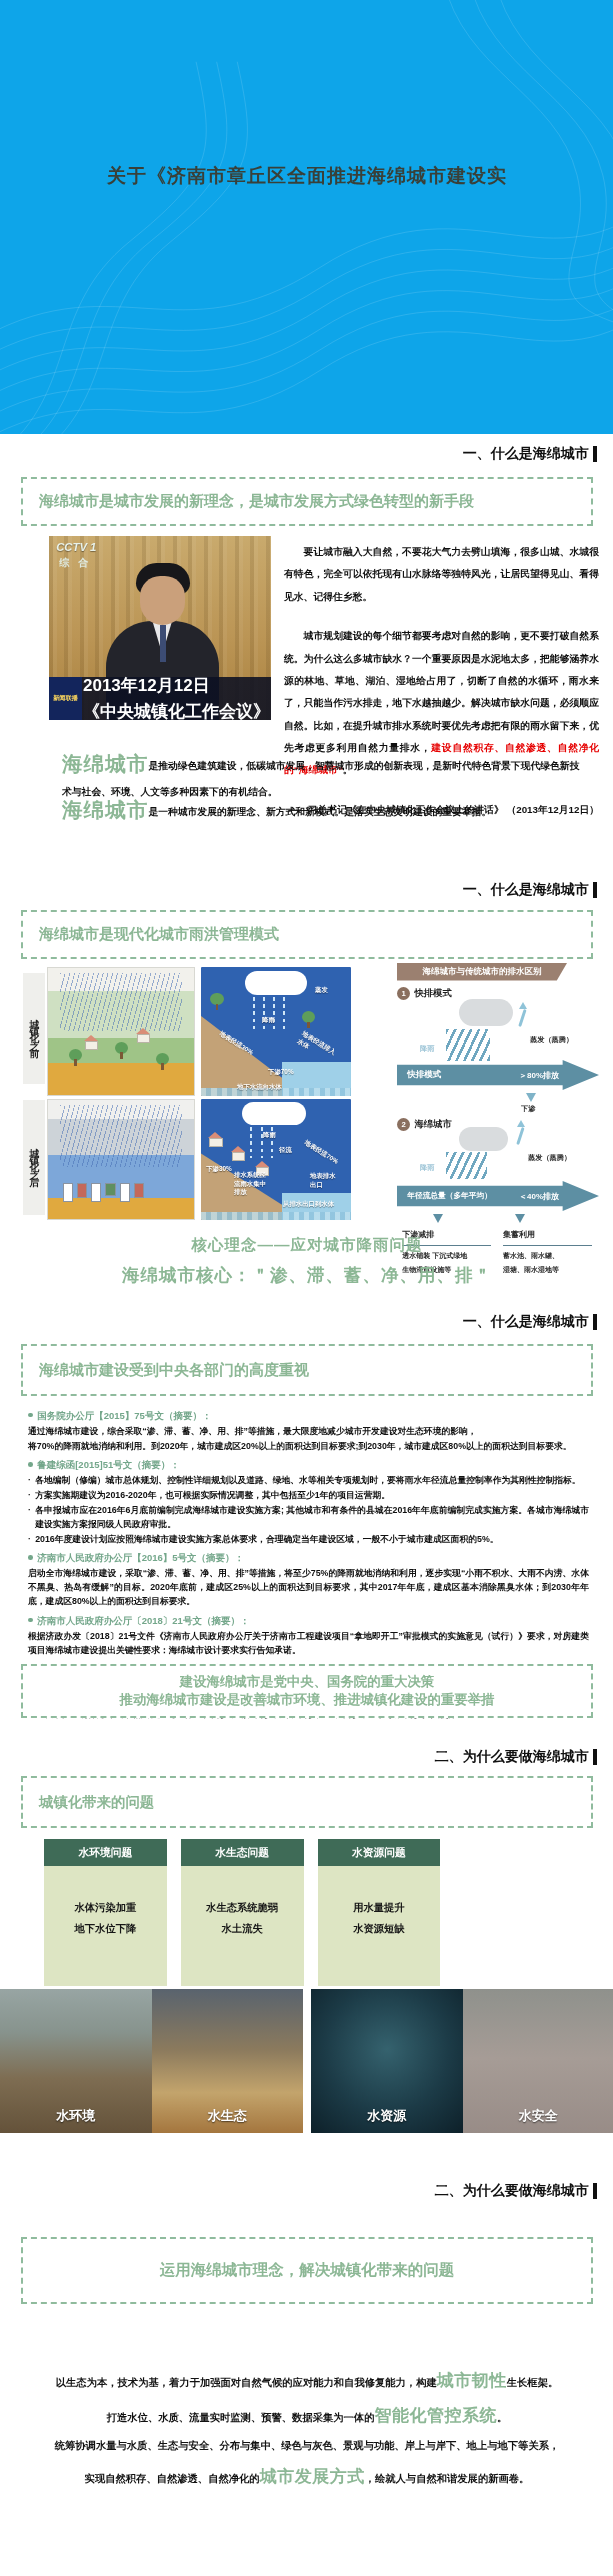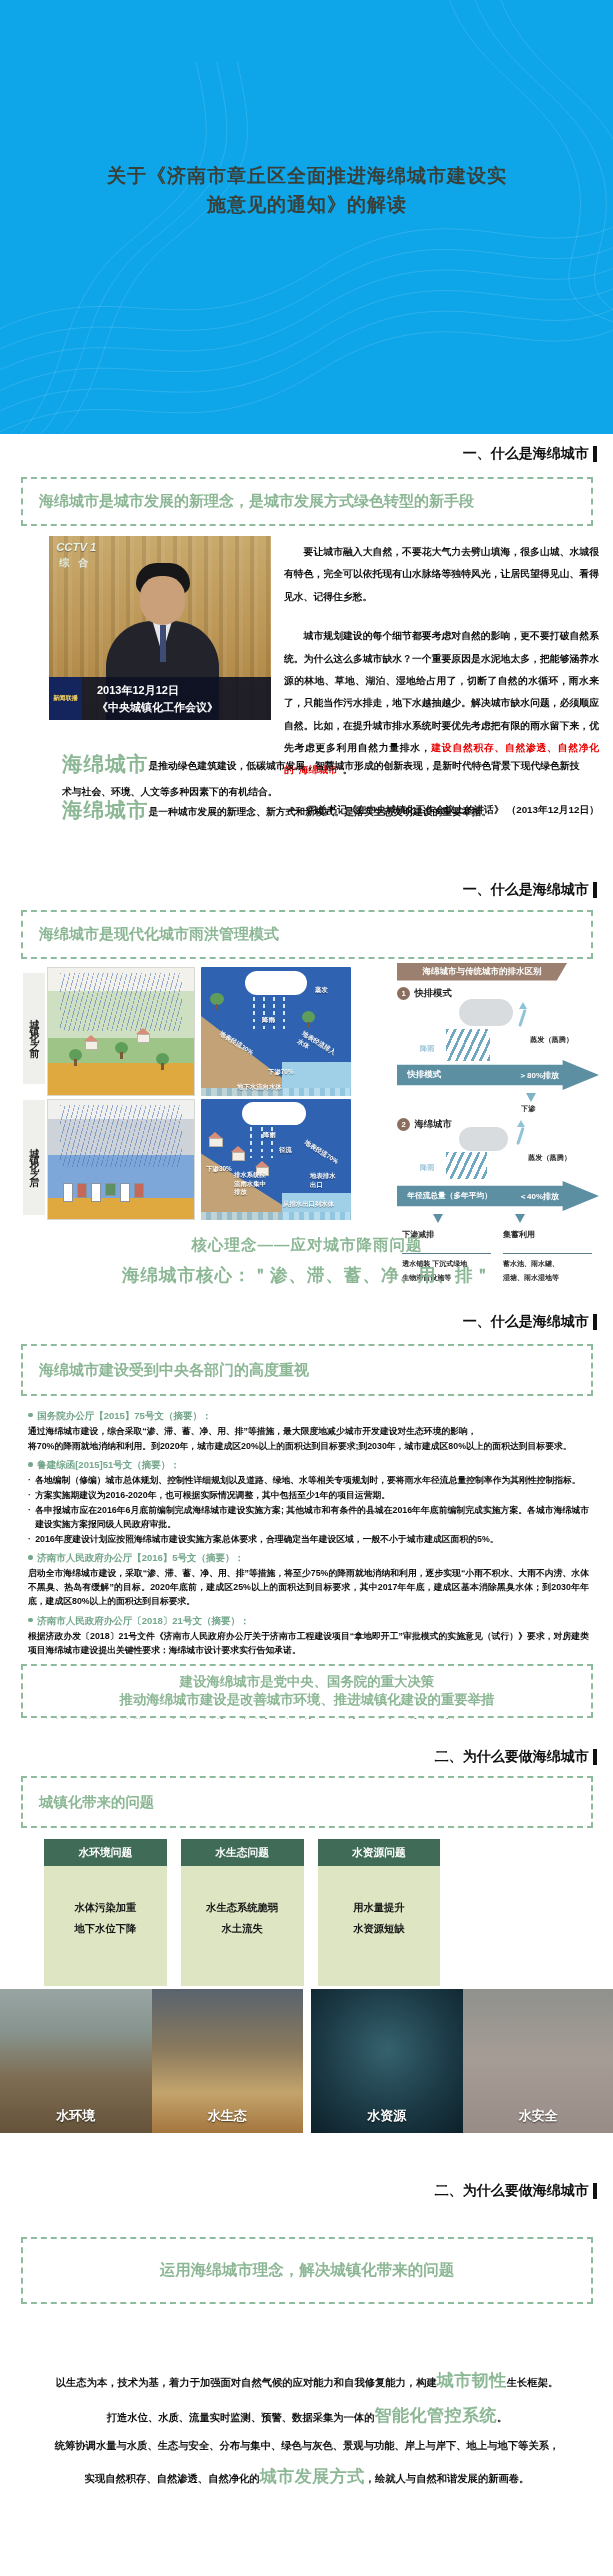--- a/index.html
+++ b/index.html
@@ -31,21 +31,21 @@
   .person{position:absolute;left:57px;top:27px;width:113px;height:160px;}
   .hair{position:absolute;left:30px;top:0;width:54px;height:32px;background:#17171a;border-radius:27px 27px 15.5px 15.5px;}
   .face{position:absolute;left:34px;top:13.4px;width:45px;height:49px;background:#caa07b;border-radius:21.6px 21.6px 24px 24px;}
   .suit{position:absolute;left:0;top:58px;width:113px;height:103px;background:#23242b;border-radius:46px 46px 0 0;}
   .shirt{position:absolute;left:47px;top:60px;width:18.5px;height:31px;background:#e8e8ea;clip-path:polygon(0 0,100% 0,50% 100%);}
   .tie{position:absolute;left:54px;top:62px;width:6.2px;height:37px;background:#3c4c74;}
   .mic{position:absolute;width:8.2px;height:8.2px;border-radius:50%;background:#2a2a2a;top:155px;}
   .vcap{position:absolute;left:0;bottom:0;width:100%;height:43px;background:linear-gradient(90deg,#101d3f 0 33px,rgba(12,16,34,.88) 33px 100%);
         color:#fff;display:flex;align-items:center;}
   .vbadge{width:33px;height:43px;background:#13255c;color:#ffd95e;font-size:6.2px;display:flex;align-items:center;justify-content:center;text-align:center;line-height:1.3;}
-  .vcap-text{padding-left:15px;font-size:11px;line-height:1.5;}
+  .vcap-text{padding-left:1px;font-size:17px;line-height:1.5;}
   .s1text{position:absolute;left:284px;top:541px;width:315px;font-size:9.8px;line-height:2.28;color:#0f0f0f;text-align:justify;}
   .s1text p{margin:0 0 17.5px 0;text-indent:2em;}
   .cite{text-align:right;font-size:9.8px;margin-top:3.1px;}
   .defp{position:absolute;left:62px;width:518px;font-size:9.8px;line-height:1.9;color:#0f0f0f;}
   .deflead{font-size:20.6px;color:#8cb795;letter-spacing:1px;vertical-align:-2.1px;}
 
   
   .vstrip{position:absolute;width:21.6px;background:#efefec;color:#1d1d1d;font-size:9.8px;
           display:flex;align-items:center;justify-content:center;
           writing-mode:vertical-rl;text-orientation:upright;letter-spacing:7.2px;}
@@ -83,21 +83,21 @@
   .ilabel.blue{color:#9fc6d8;}
   .uparrow{position:absolute;width:7.2px;height:24px;}
   .uparrow .stem{width:3.1px;height:17.5px;background:#8fc3d8;margin:0 auto;border-radius:1.5px;transform:rotate(18deg);}
   .uparrow .tip{width:0;height:0;border-left:4.6px solid transparent;border-right:4.6px solid transparent;border-bottom:7.2px solid #8fc3d8;margin:-24px auto 0;}
   .barrow{position:absolute;left:0;width:202px;height:30px;background:#5d8fa3;color:#fff;display:flex;align-items:center;
           clip-path:polygon(0 16%,82% 16%,82% 0,100% 50%,82% 100%,82% 84%,0 84%);}
   .barrow .bl{margin-left:10.3px;font-size:8.5px;}
   .barrow .bv{position:absolute;right:40px;font-size:8px;}
   .tridown{width:0;height:0;border-left:5.7px solid transparent;border-right:5.7px solid transparent;border-top:9.3px solid #7fb3c8;}
   .ilist{position:absolute;width:89px;font-size:7px;color:#2a2a2a;line-height:1.9;}
-  .ilist .lt{font-size:8px;border-bottom:1px solid #5b7f8f;padding-bottom:11px;margin-bottom:3.1px;}
+  .ilist .lt{font-size:8px;border-bottom:1px solid #5b7f8f;padding-bottom:3px;margin-bottom:3.1px;}
 
   .core1{position:absolute;left:0;top:1235px;width:100%;text-align:center;font-size:15.5px;color:#8cb795;letter-spacing:1px;}
   .core2{position:absolute;left:0;top:1263px;width:100%;text-align:center;font-size:17.5px;color:#8cb795;letter-spacing:1px;}
 
   
   .docs{position:absolute;left:28px;top:1404px;width:561px;font-size:8.8px;line-height:1.58;color:#101010;text-align:justify;}
   .doc-t{display:flex;align-items:center;gap:4.6px;color:#74a78b;font-size:9.5px;margin:3.6px 0 2.1px 0;}
   .bdot{width:4.6px;height:4.6px;border-radius:50%;background:#74a78b;flex:0 0 auto;}
   .doc-line{margin:0 0 1px 0;}
   .doc-b{margin:0 0 1px 0;padding-left:7.2px;position:relative;}
@@ -137,21 +137,20 @@
         <path d="M0 880 C 150 760, 90 600, 250 470 S 420 300, 380 120"></path>
         <path d="M40 880 C 190 760, 130 600, 290 470 S 460 300, 420 120"></path>
         <path d="M80 880 C 230 760, 170 600, 330 470 S 500 300, 460 120"></path>
         <path d="M860 -40 C 900 140, 1080 180, 1120 340 S 1000 580, 1240 640"></path>
         <path d="M910 -40 C 950 140, 1130 180, 1170 340 S 1050 580, 1290 640"></path>
         <path d="M960 -40 C 1000 140, 1180 180, 1220 340 S 1100 580, 1340 640"></path>
       </g>
     </svg>
     <div class="cover-title">
       <div>关于《济南市章丘区全面推进海绵城市建设实</div>
-      <div>施意见的通知》的解读</div>
     </div>
   </div>
 
   <div class="sec-header" style="top:445px;">
     <span>一、什么是海绵城市</span>
     <span class="hbar"></span>
   </div>
 
   <div class="dash vcenter" style="top:477px;height:49px;padding-left:16.5px;">
     <span class="dash-title">海绵城市是城市发展的新理念，是城市发展方式绿色转型的新手段</span>

